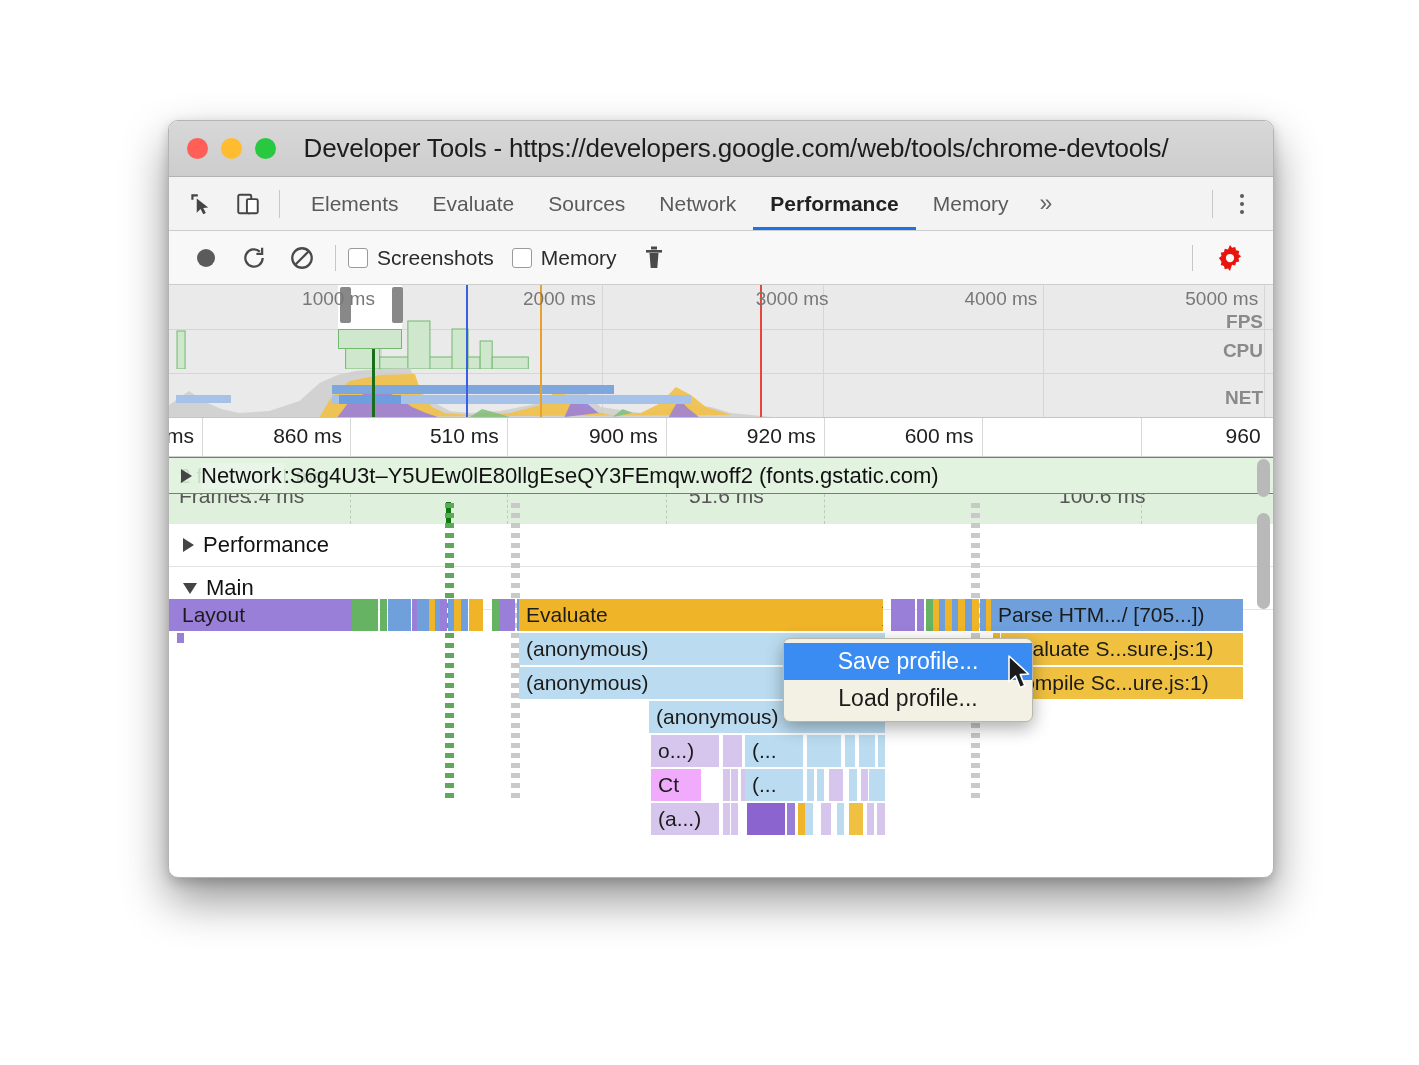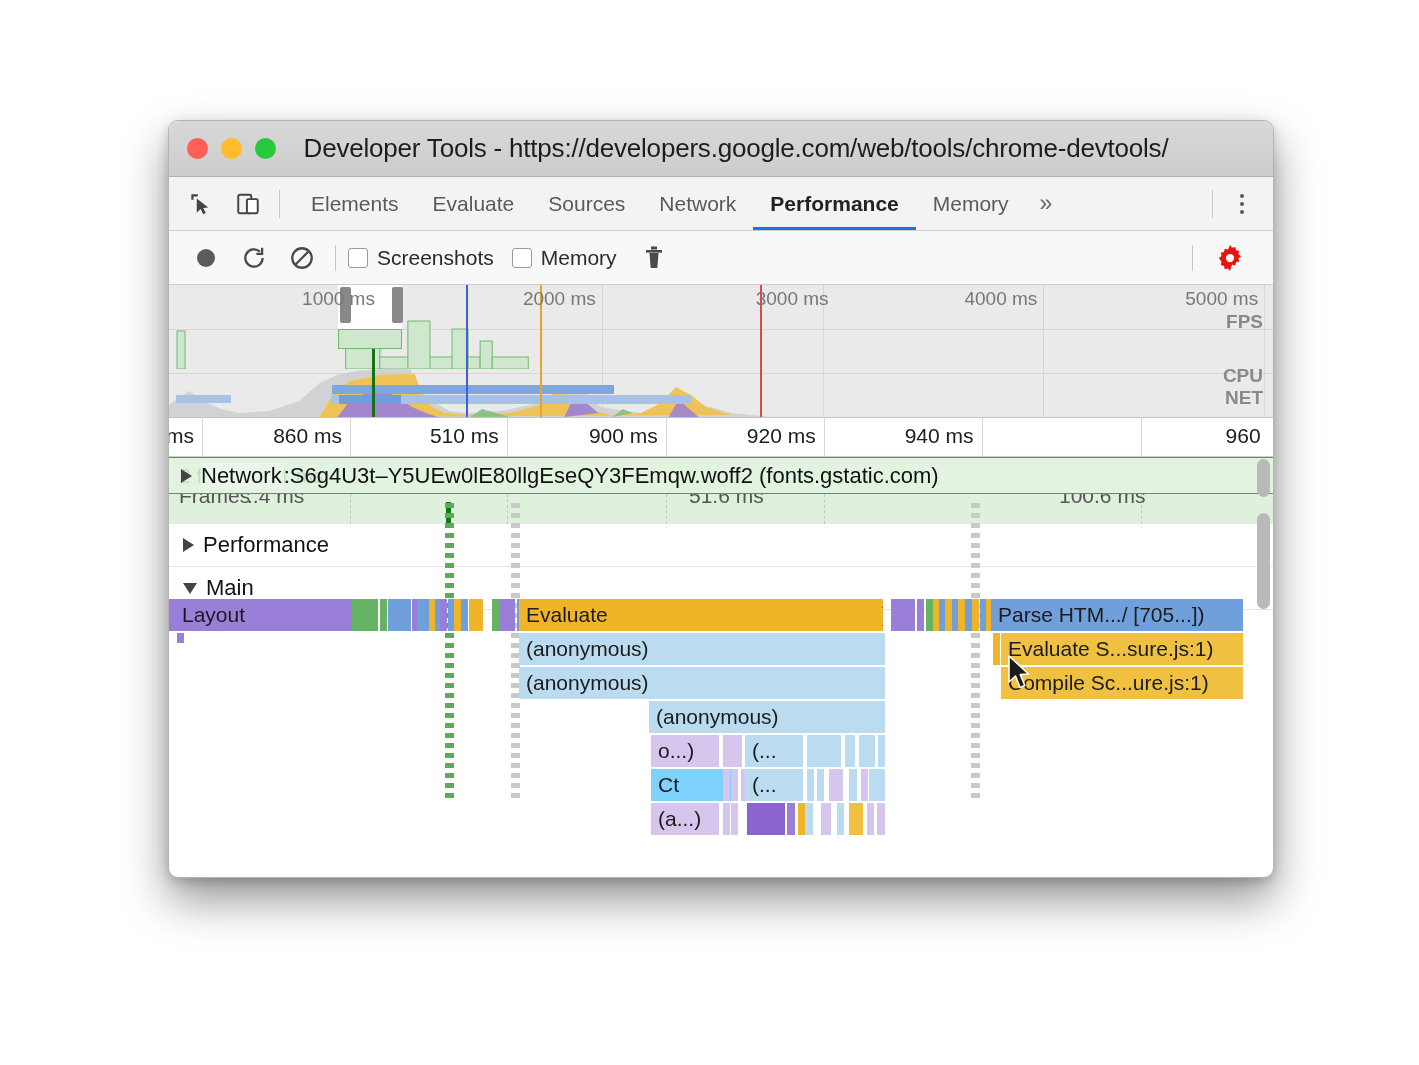--- a/index.html
+++ b/index.html
@@ -301,39 +301,39 @@
       <div style="position:absolute;left:15.3%;top:44px;width:5.8%;height:20px;background:#cfe8cd;border:1px solid #72b86f;box-sizing:border-box;"></div>
 
       <div class="ov-times">
         <div class="ov-time" style="left:19.2%;">1000 ms</div>
         <div class="ov-time" style="left:39.2%;">2000 ms</div>
         <div class="ov-time" style="left:59.2%;margin-left:12px;">3000 ms</div>
         <div class="ov-time" style="left:79.2%;">4000 ms</div>
         <div class="ov-time" style="left:99.2%;">5000 ms</div>
       </div>
       <div class="ov-label" style="top:26px;">FPS</div>
-      <div class="ov-label" style="top:80px;">CPU</div>
+      <div class="ov-label" style="top:55px;">CPU</div>
       <div class="ov-label" style="top:102px;">NET</div>
     </div>
 
     <div class="ruler">
       <div class="rl-vline" style="left:3.0%;"></div>
       <div class="rl-vline" style="left:16.4%;"></div>
       <div class="rl-vline" style="left:30.6%;"></div>
       <div class="rl-vline" style="left:45.0%;"></div>
       <div class="rl-vline" style="left:59.3%;"></div>
       <div class="rl-vline" style="left:73.6%;"></div>
       <div class="rl-vline" style="left:88.0%;"></div>
 
       <div class="rl-time" style="left:3.0%;">840 ms</div>
       <div class="rl-time" style="left:16.4%;">860 ms</div>
       <div class="rl-time" style="left:30.6%;">510 ms</div>
       <div class="rl-time" style="left:45.0%;">900 ms</div>
       <div class="rl-time" style="left:59.3%;">920 ms</div>
-      <div class="rl-time" style="left:73.6%;">940 ms</div>
+      <div class="rl-time" style="left:73.6%;">600 ms</div>
       <div class="rl-time" style="left:99.6%;">960</div>
     </div>
 
     <div class="tracks">
 
       <div class="netrow">
         <div class="ghost">2 frames / 1 ms</div>
         <div class="net-title">
           <span class="tri"></span>
           <span class="net-name">Network</span>
@@ -448,21 +448,21 @@
         <div class="fbar" style="left:576px;width:58px;top:136px;background:#bbdcf0;">
             <span>(...</span>
           </div>
         <div class="fbar" style="left:638px;width:4px;top:136px;background:#bbdcf0;"></div>
         <div class="fbar" style="left:645px;width:3px;top:136px;background:#bbdcf0;"></div>
         <div class="fbar" style="left:652px;width:20px;top:136px;background:#bbdcf0;"></div>
         <div class="fbar" style="left:676px;width:10px;top:136px;background:#bbdcf0;"></div>
         <div class="fbar" style="left:690px;width:16px;top:136px;background:#bbdcf0;"></div>
         <div class="fbar" style="left:709px;width:7px;top:136px;background:#bbdcf0;"></div>
 
-        <div class="fbar" style="left:482px;width:86px;top:170px;background:#7dd3fc;">
+        <div class="fbar" style="left:482px;width:50px;top:170px;background:#f0abfc;">
             <span>Ct</span>
           </div>
         <div class="fbar" style="left:554px;width:3px;top:170px;background:#d6c5ec;"></div>
         <div class="fbar" style="left:562px;width:6px;top:170px;background:#d6c5ec;"></div>
         <div class="fbar" style="left:572px;width:2px;top:170px;background:#d6c5ec;"></div>
         <div class="fbar" style="left:576px;width:58px;top:170px;background:#bbdcf0;">
             <span>(...</span>
           </div>
         <div class="fbar" style="left:638px;width:5px;top:170px;background:#bbdcf0;"></div>
         <div class="fbar" style="left:648px;width:4px;top:170px;background:#bbdcf0;"></div>
@@ -487,20 +487,28 @@
         <div class="fbar" style="left:708px;width:8px;top:204px;background:#d6c5ec;"></div>
 
         <div class="fbar" style="left:0;width:6px;top:0;background:#9a7fd8;"></div>
         <div class="fbar" style="left:8px;width:3px;top:34px;background:#9a7fd8;height:10px;"></div>
       </div>
 
       <div class="vscroll" style="top:2px;height:38px;"></div>
       <div class="vscroll" style="top:56px;height:96px;"></div>
     </div>
 
+    <div class="ctxmenu">
+      <div class="ctxitem sel">
+          <span>Save profile...</span>
+        </div>
+      <div class="ctxitem">
+          <span>Load profile...</span>
+        </div>
+    </div>
     <div class="cursor">
       <svg width="26" height="36" viewBox="0 0 26 36">
         <path d="M2 1 L2 27 L8.5 21 L13 32.5 L17.8 30.5 L13.3 19.6 L21.6 19 Z" fill="#1b1b1b" stroke="#ffffff" stroke-width="1.6" stroke-linejoin="round"></path>
       </svg>
     </div>
 
 
   </div>
 </div>
 

